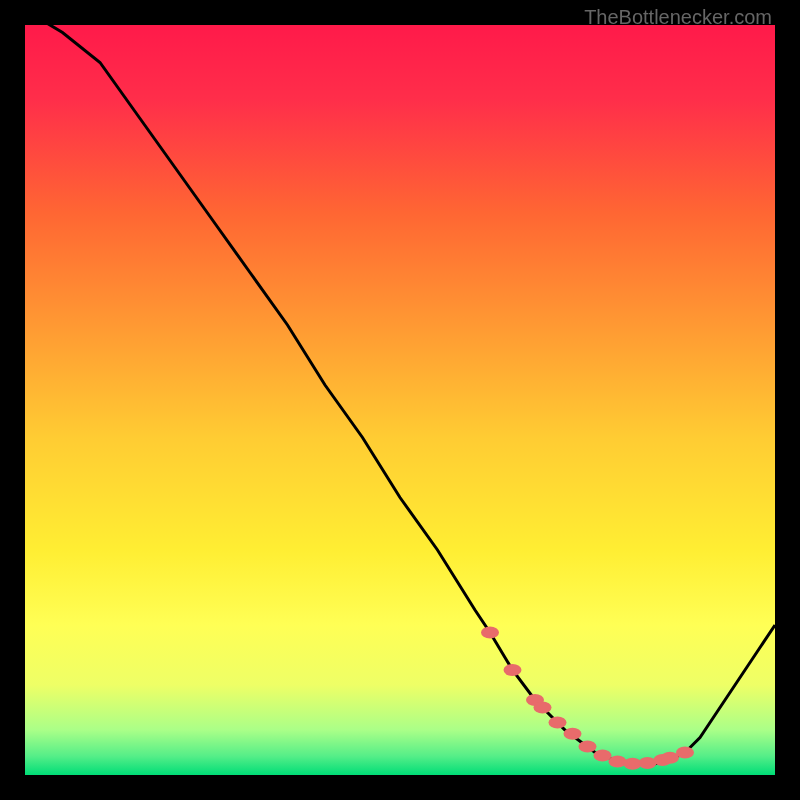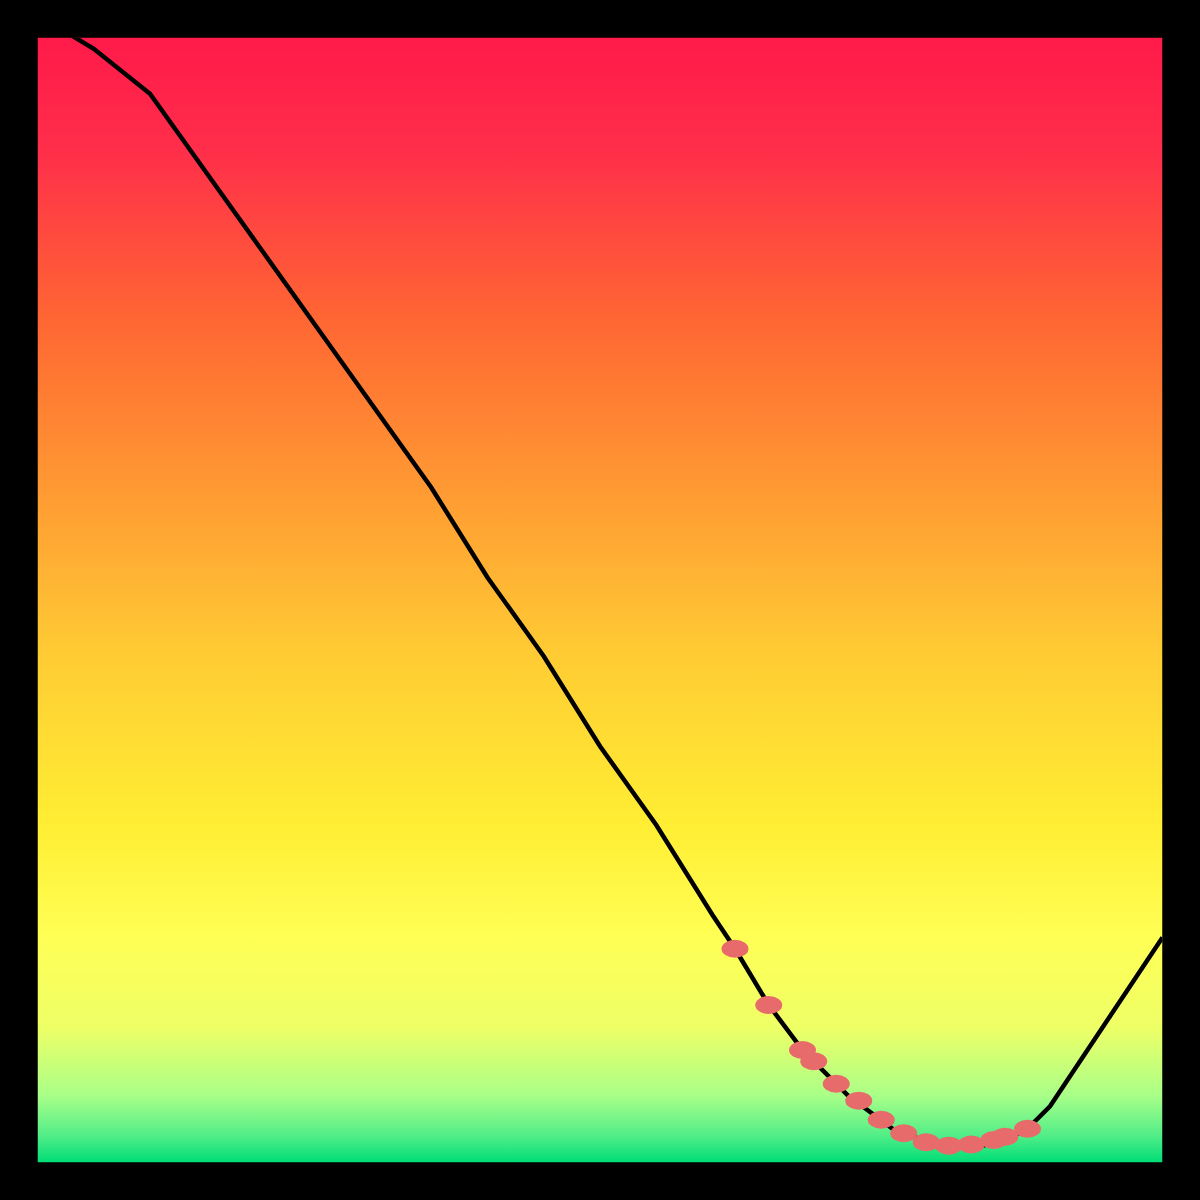--- a/index.html
+++ b/index.html
@@ -82,14 +82,15 @@
           <ellipse cx="607.5" cy="738.8" rx="9" ry="6" fill="#e86b6b"></ellipse>
           <ellipse cx="622.5" cy="738.0" rx="9" ry="6" fill="#e86b6b"></ellipse>
           <ellipse cx="637.5" cy="735.0" rx="9" ry="6" fill="#e86b6b"></ellipse>
           <ellipse cx="645.0" cy="732.8" rx="9" ry="6" fill="#e86b6b"></ellipse>
           <ellipse cx="660.0" cy="727.5" rx="9" ry="6" fill="#e86b6b"></ellipse>
         </g>
     </svg>
 
   </div>
 
+  <div class="watermark">TheBottlenecker.com</div>
 
 </div>
 
 </body></html>

